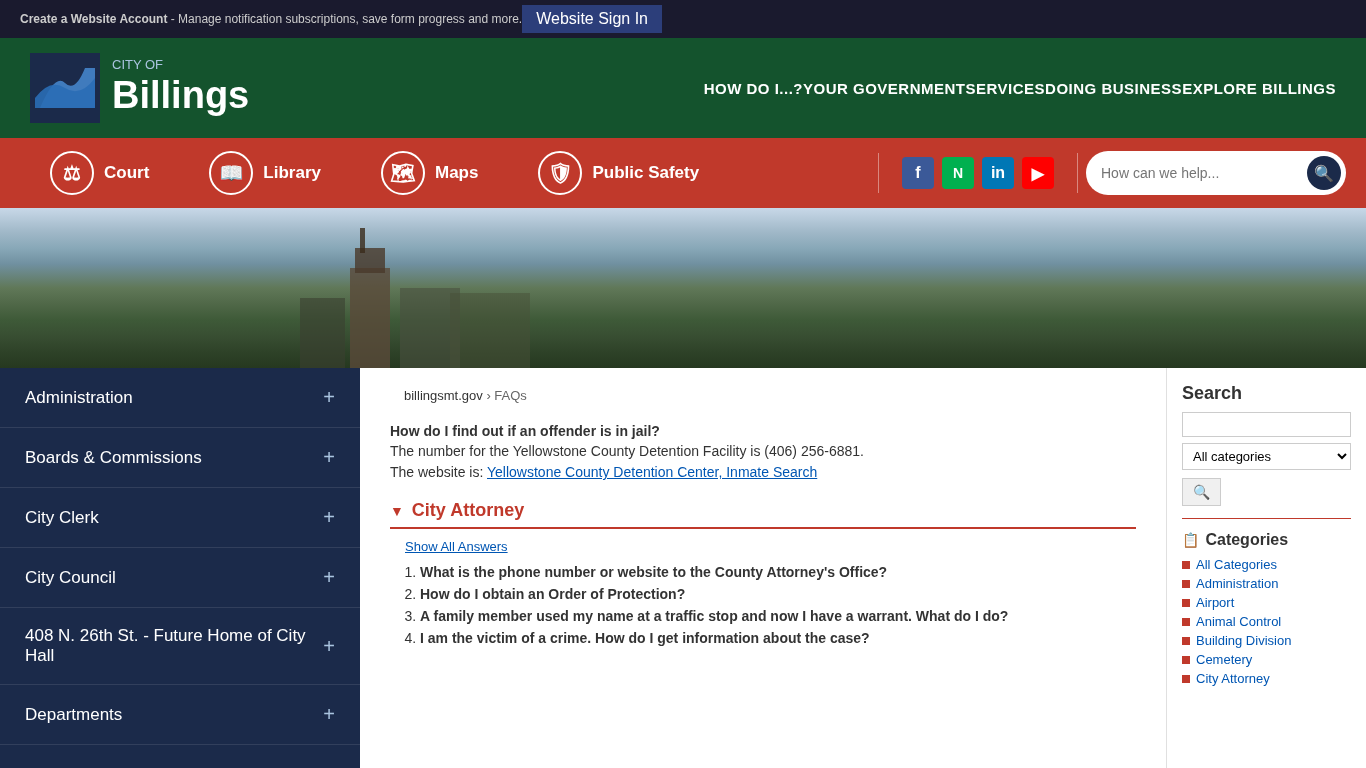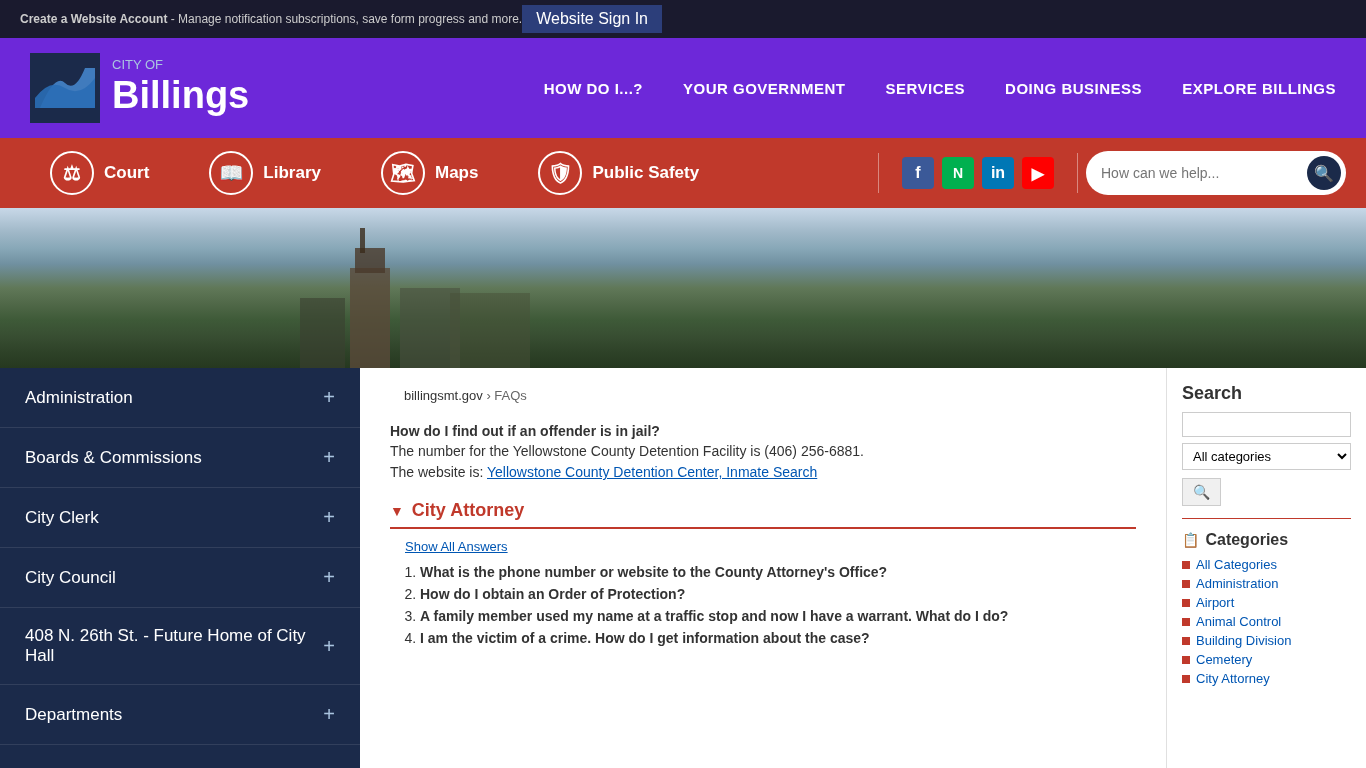--- a/index.html
+++ b/index.html
@@ -19,21 +19,21 @@
       background: #2c3e7a;
       color: white;
       padding: 5px 14px;
       border: none;
       cursor: pointer;
       font-size: 16px;
     }
 
     
     .header {
-      background: #6d28d9;
+      background: #14532d;
       display: flex;
       align-items: center;
       padding: 10px 30px;
       height: 100px;
     }
     .logo-area {
       display: flex;
       align-items: center;
       margin-right: 60px;
     }
@@ -52,21 +52,20 @@
       color: #aac4e0;
     }
     .logo-text .billings {
       font-size: 38px;
       font-weight: bold;
       color: white;
     }
     .main-nav {
       display: flex;
       align-items: center;
-      gap: 40px;
       flex: 1;
       justify-content: flex-end;
     }
     .main-nav a {
       color: white;
       text-decoration: none;
       font-size: 15px;
       font-weight: bold;
       letter-spacing: 0.5px;
     }

